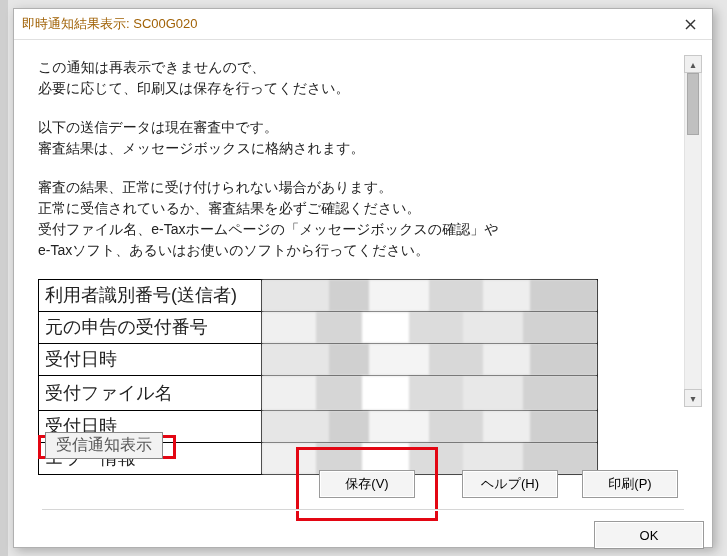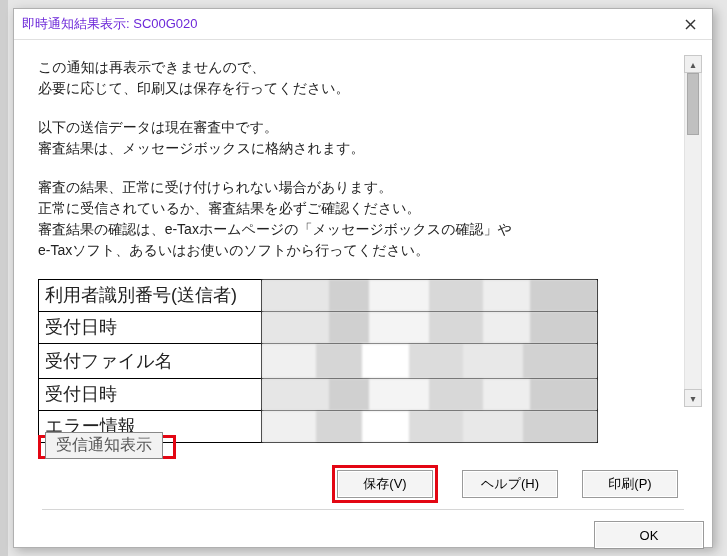--- a/index.html
+++ b/index.html
@@ -30,21 +30,21 @@
     box-sizing: border-box;
   }
   .titlebar {
     height: 30px;
     background: #ffffff;
     border-bottom: 1px solid #e0e0e0;
     display: flex;
     align-items: center;
     justify-content: space-between;
     padding: 0 0 0 8px;
-    color: #6d28d9;
+    color: #a16207;
     font-size: 13px;
   }
   .titlebar .close {
     width: 44px;
     height: 30px;
     display: flex;
     align-items: center;
     justify-content: center;
     color: #333;
     font-size: 14px;
@@ -169,21 +169,21 @@
     background: #f4f4f4;
     border: 1px solid #9a9a9a;
     box-shadow: inset 0 0 0 1px #ffffff;
     font-size: 13px;
     display:flex; align-items:center; justify-content:center;
     padding: 0 12px;
     white-space: nowrap;
   }
   .redframe {
     border: 3px solid #e30613;
-    padding: 2px;
+    padding: 20px;
     display:flex;
   }
 
   .sep {
     position: absolute;
     left: 20px; right: 20px;
     top: 462px;
     height: 0;
     border-top: 1px solid #d6d6d6;
     border-bottom: 1px solid #ffffff;
@@ -215,29 +215,35 @@
 
   <div class="client">
 
     <div class="scrollpane">
       <p class="para">この通知は再表示できませんので、
 必要に応じて、印刷又は保存を行ってください。</p>
       <p class="para">以下の送信データは現在審査中です。
 審査結果は、メッセージボックスに格納されます。</p>
       <p class="para">審査の結果、正常に受け付けられない場合があります。
 正常に受信されているか、審査結果を必ずご確認ください。
-審査結果の確認は、e-Taxホームページの「メッセージボックスの確認」や
+受付ファイル名、e-Taxホームページの「メッセージボックスの確認」や
 e-Taxソフト、あるいはお使いのソフトから行ってください。</p>
 
       <table class="tbl">
         <tbody>
             <tr>
           <td class="label">利用者識別番号(送信者)</td>
           <td class="val">
                 <div class="mosaic"></div>
+              </td>
+        </tr>
+        <tr>
+          <td class="label">元の申告の受付番号</td>
+          <td class="val">
+                <div class="mosaic mosaic2"></div>
               </td>
         </tr>
         <tr>
           <td class="label">受付日時</td>
           <td class="val">
                 <div class="mosaic"></div>
               </td>
         </tr>
         <tr>
           <td class="label" style="height:30px">受付ファイル名</td>

